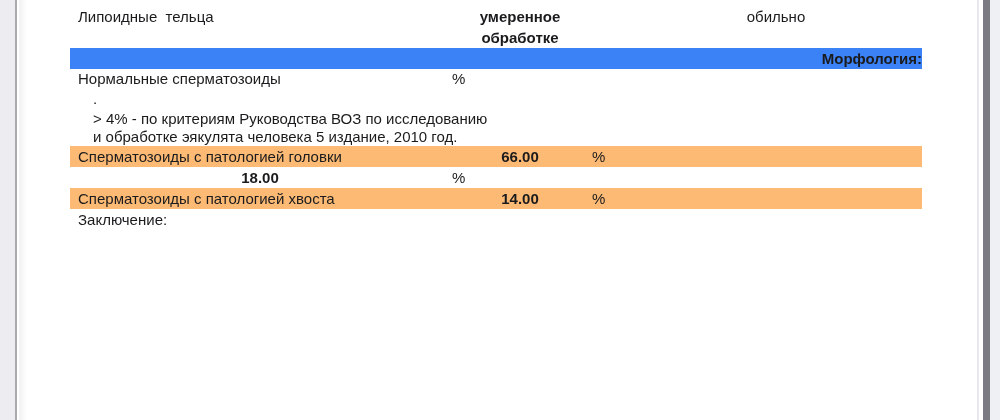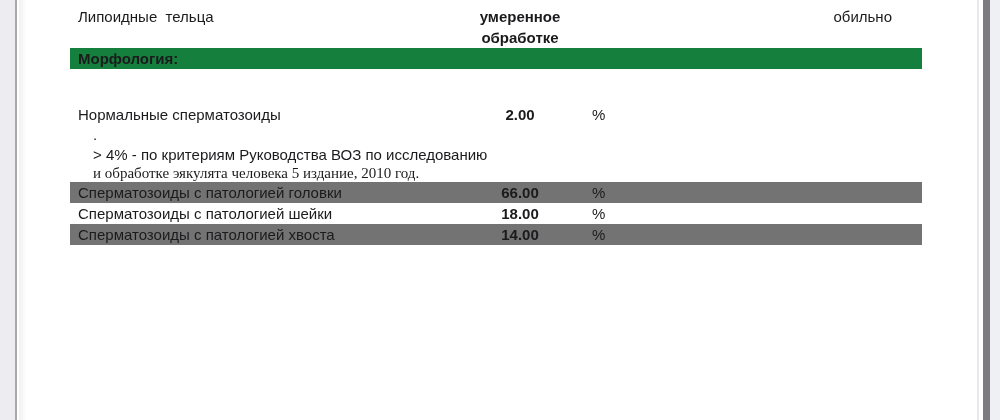--- a/index.html
+++ b/index.html
@@ -36,37 +36,37 @@
 
   .doc { position:absolute; left:70px; top:6px; width:852px; }
 
   .row {
     display:grid;
     grid-template-columns:380px 140px 70px 232px auto;
     align-items:center;
     min-height:21px;
     line-height:21px;
   }
-  .row.striped { background:#737373; }
+  .row.striped { background:#fdba74; }
   .row.top-align { align-items:start; }
 
   .c-name  { padding-left:8px; white-space:pre-wrap; }
   .c-value { text-align:center; font-weight:bold; }
   .c-unit  { padding-left:2px; }
-  .c-ref   { text-align:right; }
+  .c-ref   { text-align:center; }
 
   .section-row {
     min-height:21px; line-height:21px;
-    background:#15803d; font-weight:bold; padding-left:8px;
+    background:#3b82f6; font-weight:bold; padding-left:8px;text-align:right;
   }
 
   .note-block { padding-left:23px; }
   .note-dot   { height:20px; line-height:20px; }
   .note-line1 { height:19px; line-height:19px; }
-  .note-line2 { height:18px; line-height:18px;font-family:Liberation Serif, serif; }
+  .note-line2 { height:18px; line-height:18px; }
 
   .c-conclusion { position:relative; height:21px; }
   .c-conclusion span {
     position:absolute; left:50%; transform:translateX(-50%);
     white-space:nowrap; font-weight:bold;
   }
 </style>
 </head>
 <body>
 
@@ -79,55 +79,54 @@
 
     <div class="row top-align">
       <div class="c-name">Липоидные  тельца</div>
       <div class="c-value">умеренное обработке</div>
       <div class="c-unit"></div>
       <div class="c-ref">обильно</div>
     </div>
 
     <div class="section-row">Морфология:</div>
 
-    <div class="row" style="min-height:20px;line-height:20px;margin-top:36px;">
+    <div class="row" style="min-height:20px;line-height:20px;">
       <div class="c-name">Нормальные сперматозоиды</div>
-      <div class="c-value">2.00</div>
       <div class="c-unit">%</div>
       <div class="c-ref"></div>
     </div>
 
     <div class="note-block">
       <div class="note-dot">.</div>
       <div class="note-line1">&gt; 4% - по критериям Руководства ВОЗ по исследованию</div>
       <div class="note-line2">и обработке эякулята человека 5 издание, 2010 год.</div>
     </div>
 
     <div class="row striped">
       <div class="c-name">Сперматозоиды с патологией головки</div>
       <div class="c-value">66.00</div>
       <div class="c-unit">%</div>
       <div class="c-ref"></div>
     </div>
 
     <div class="row">
-      <div class="c-name">Сперматозоиды с патологией шейки</div>
       <div class="c-value">18.00</div>
       <div class="c-unit">%</div>
       <div class="c-ref"></div>
     </div>
 
     <div class="row striped">
       <div class="c-name">Сперматозоиды с патологией хвоста</div>
       <div class="c-value">14.00</div>
       <div class="c-unit">%</div>
       <div class="c-ref"></div>
     </div>
 
     <div class="row">
+      <div class="c-name">Заключение:</div>
       <div class="c-unit"></div>
       <div class="c-ref"></div>
     </div>
 
   </div>
 
   <div class="page-border-right"></div>
   <div class="divider-right"></div>
   <div class="edge-right"></div>
 

